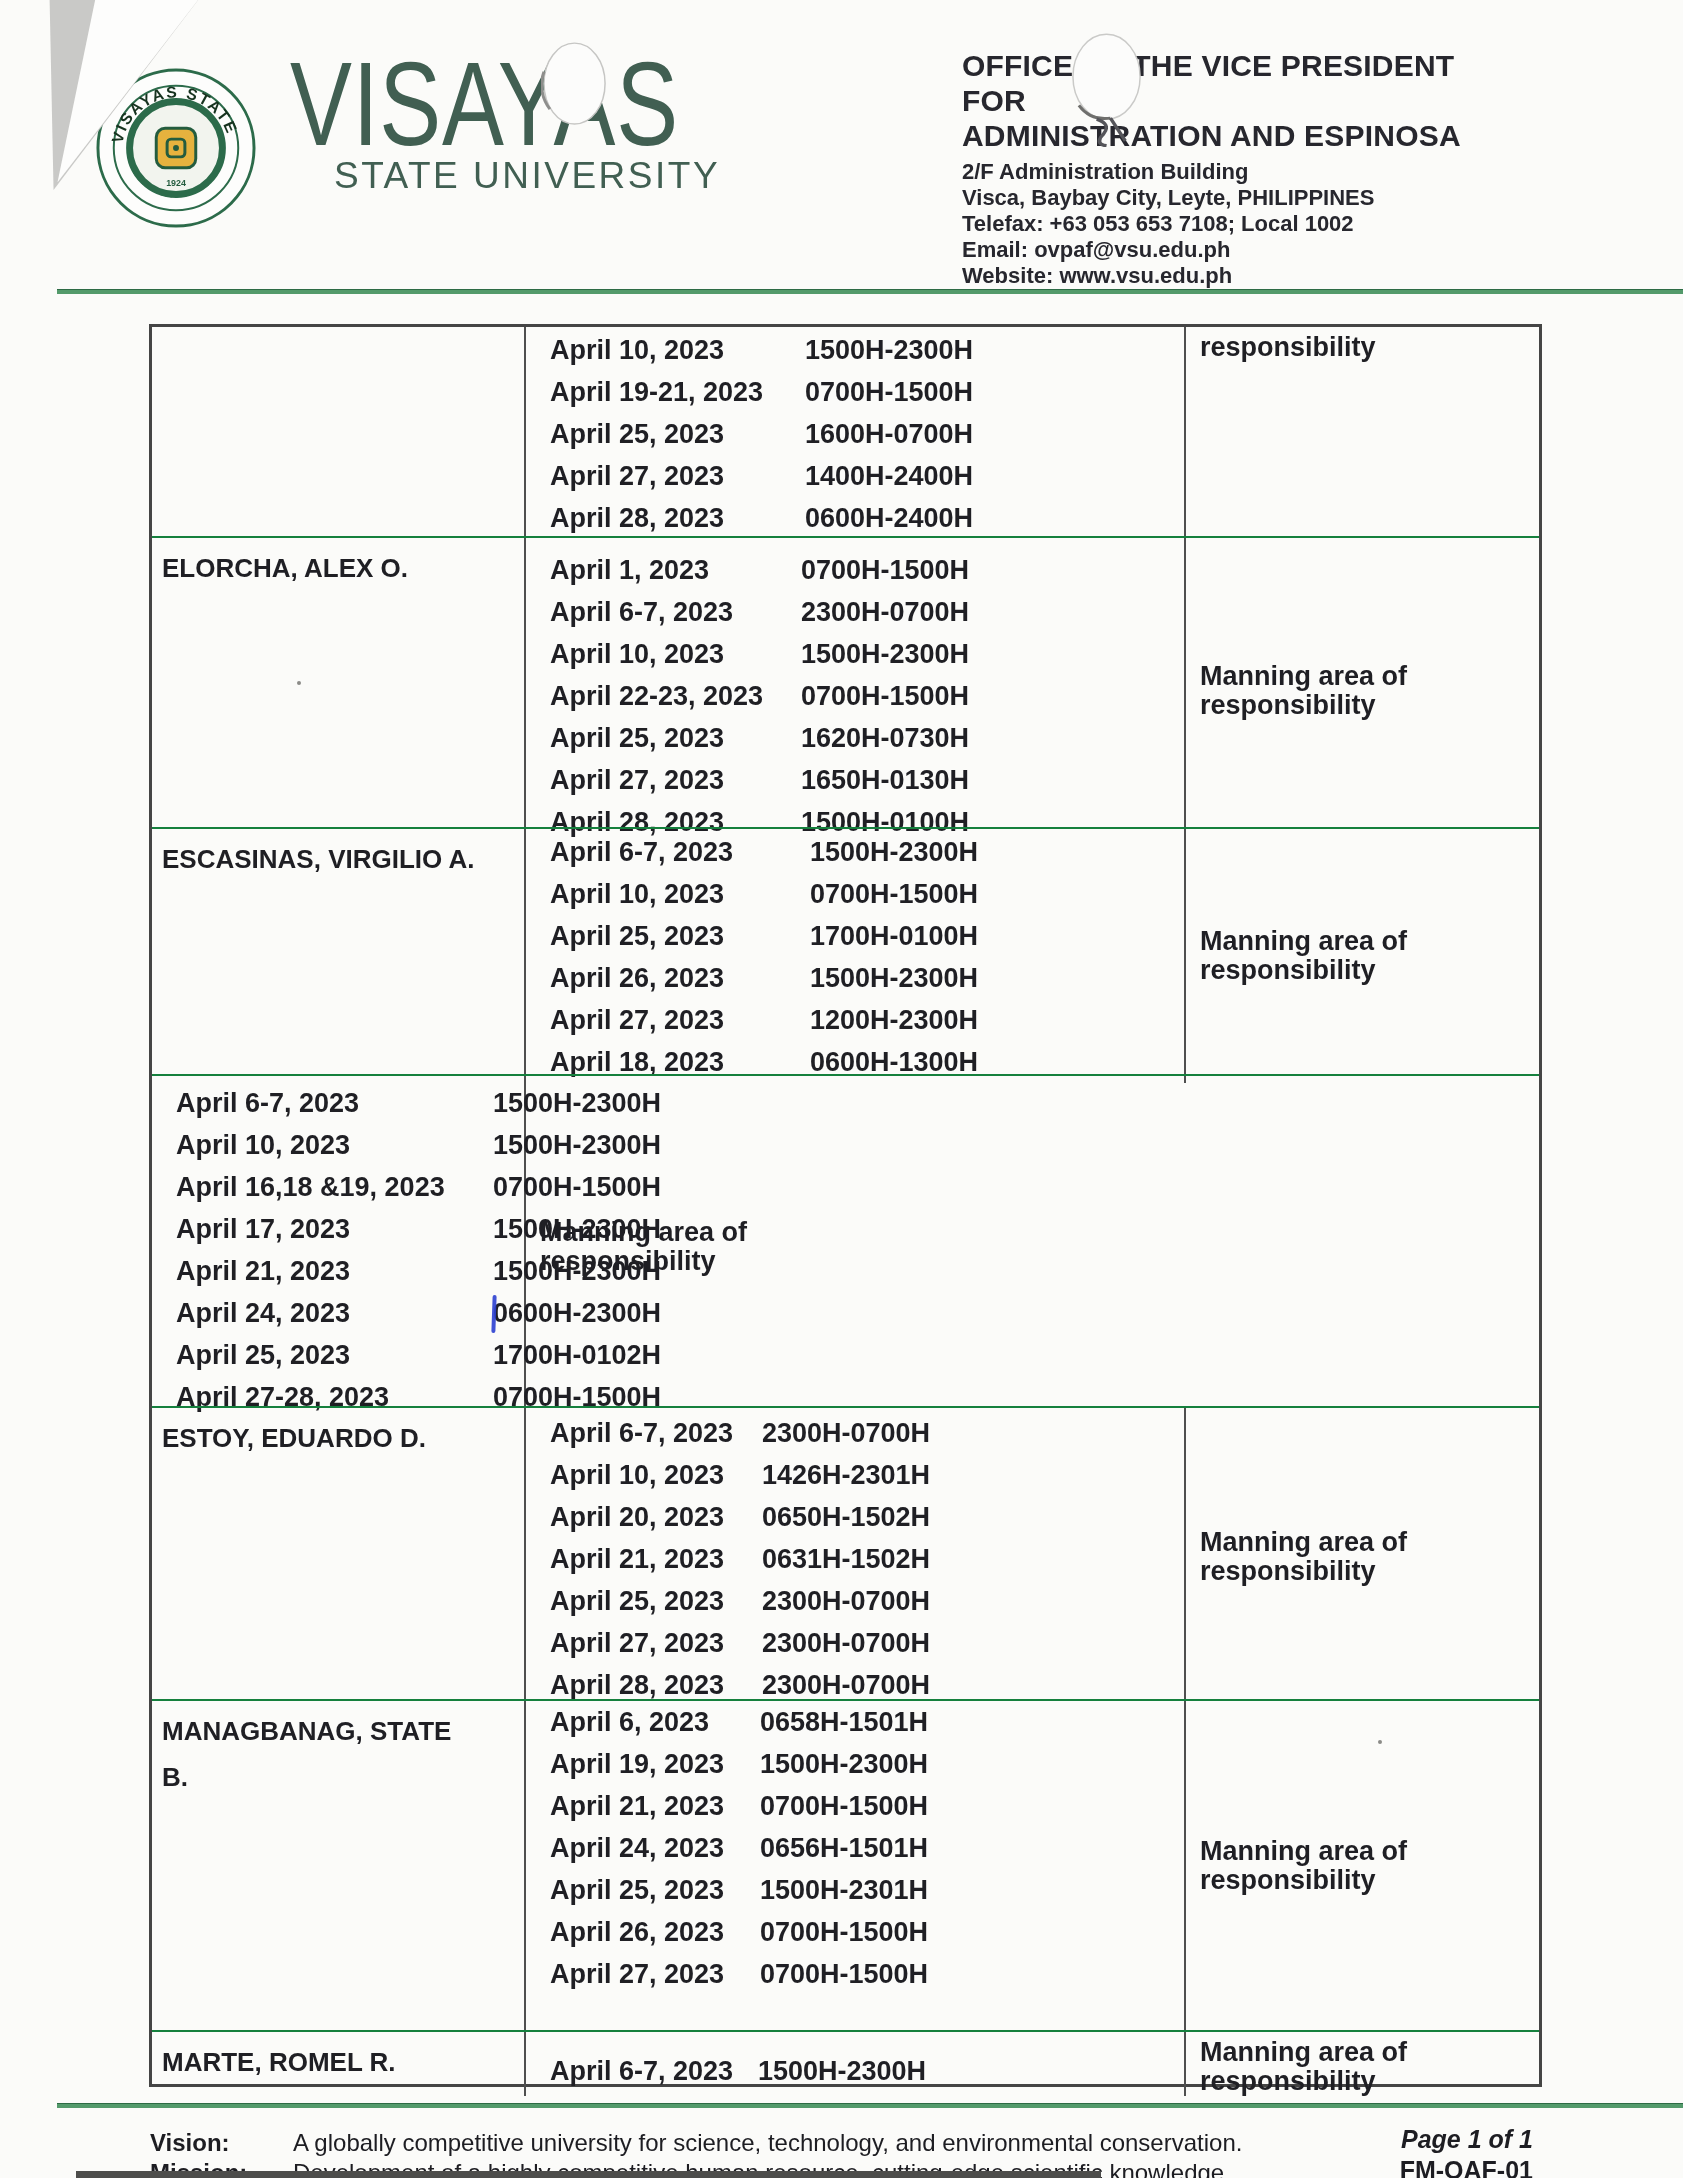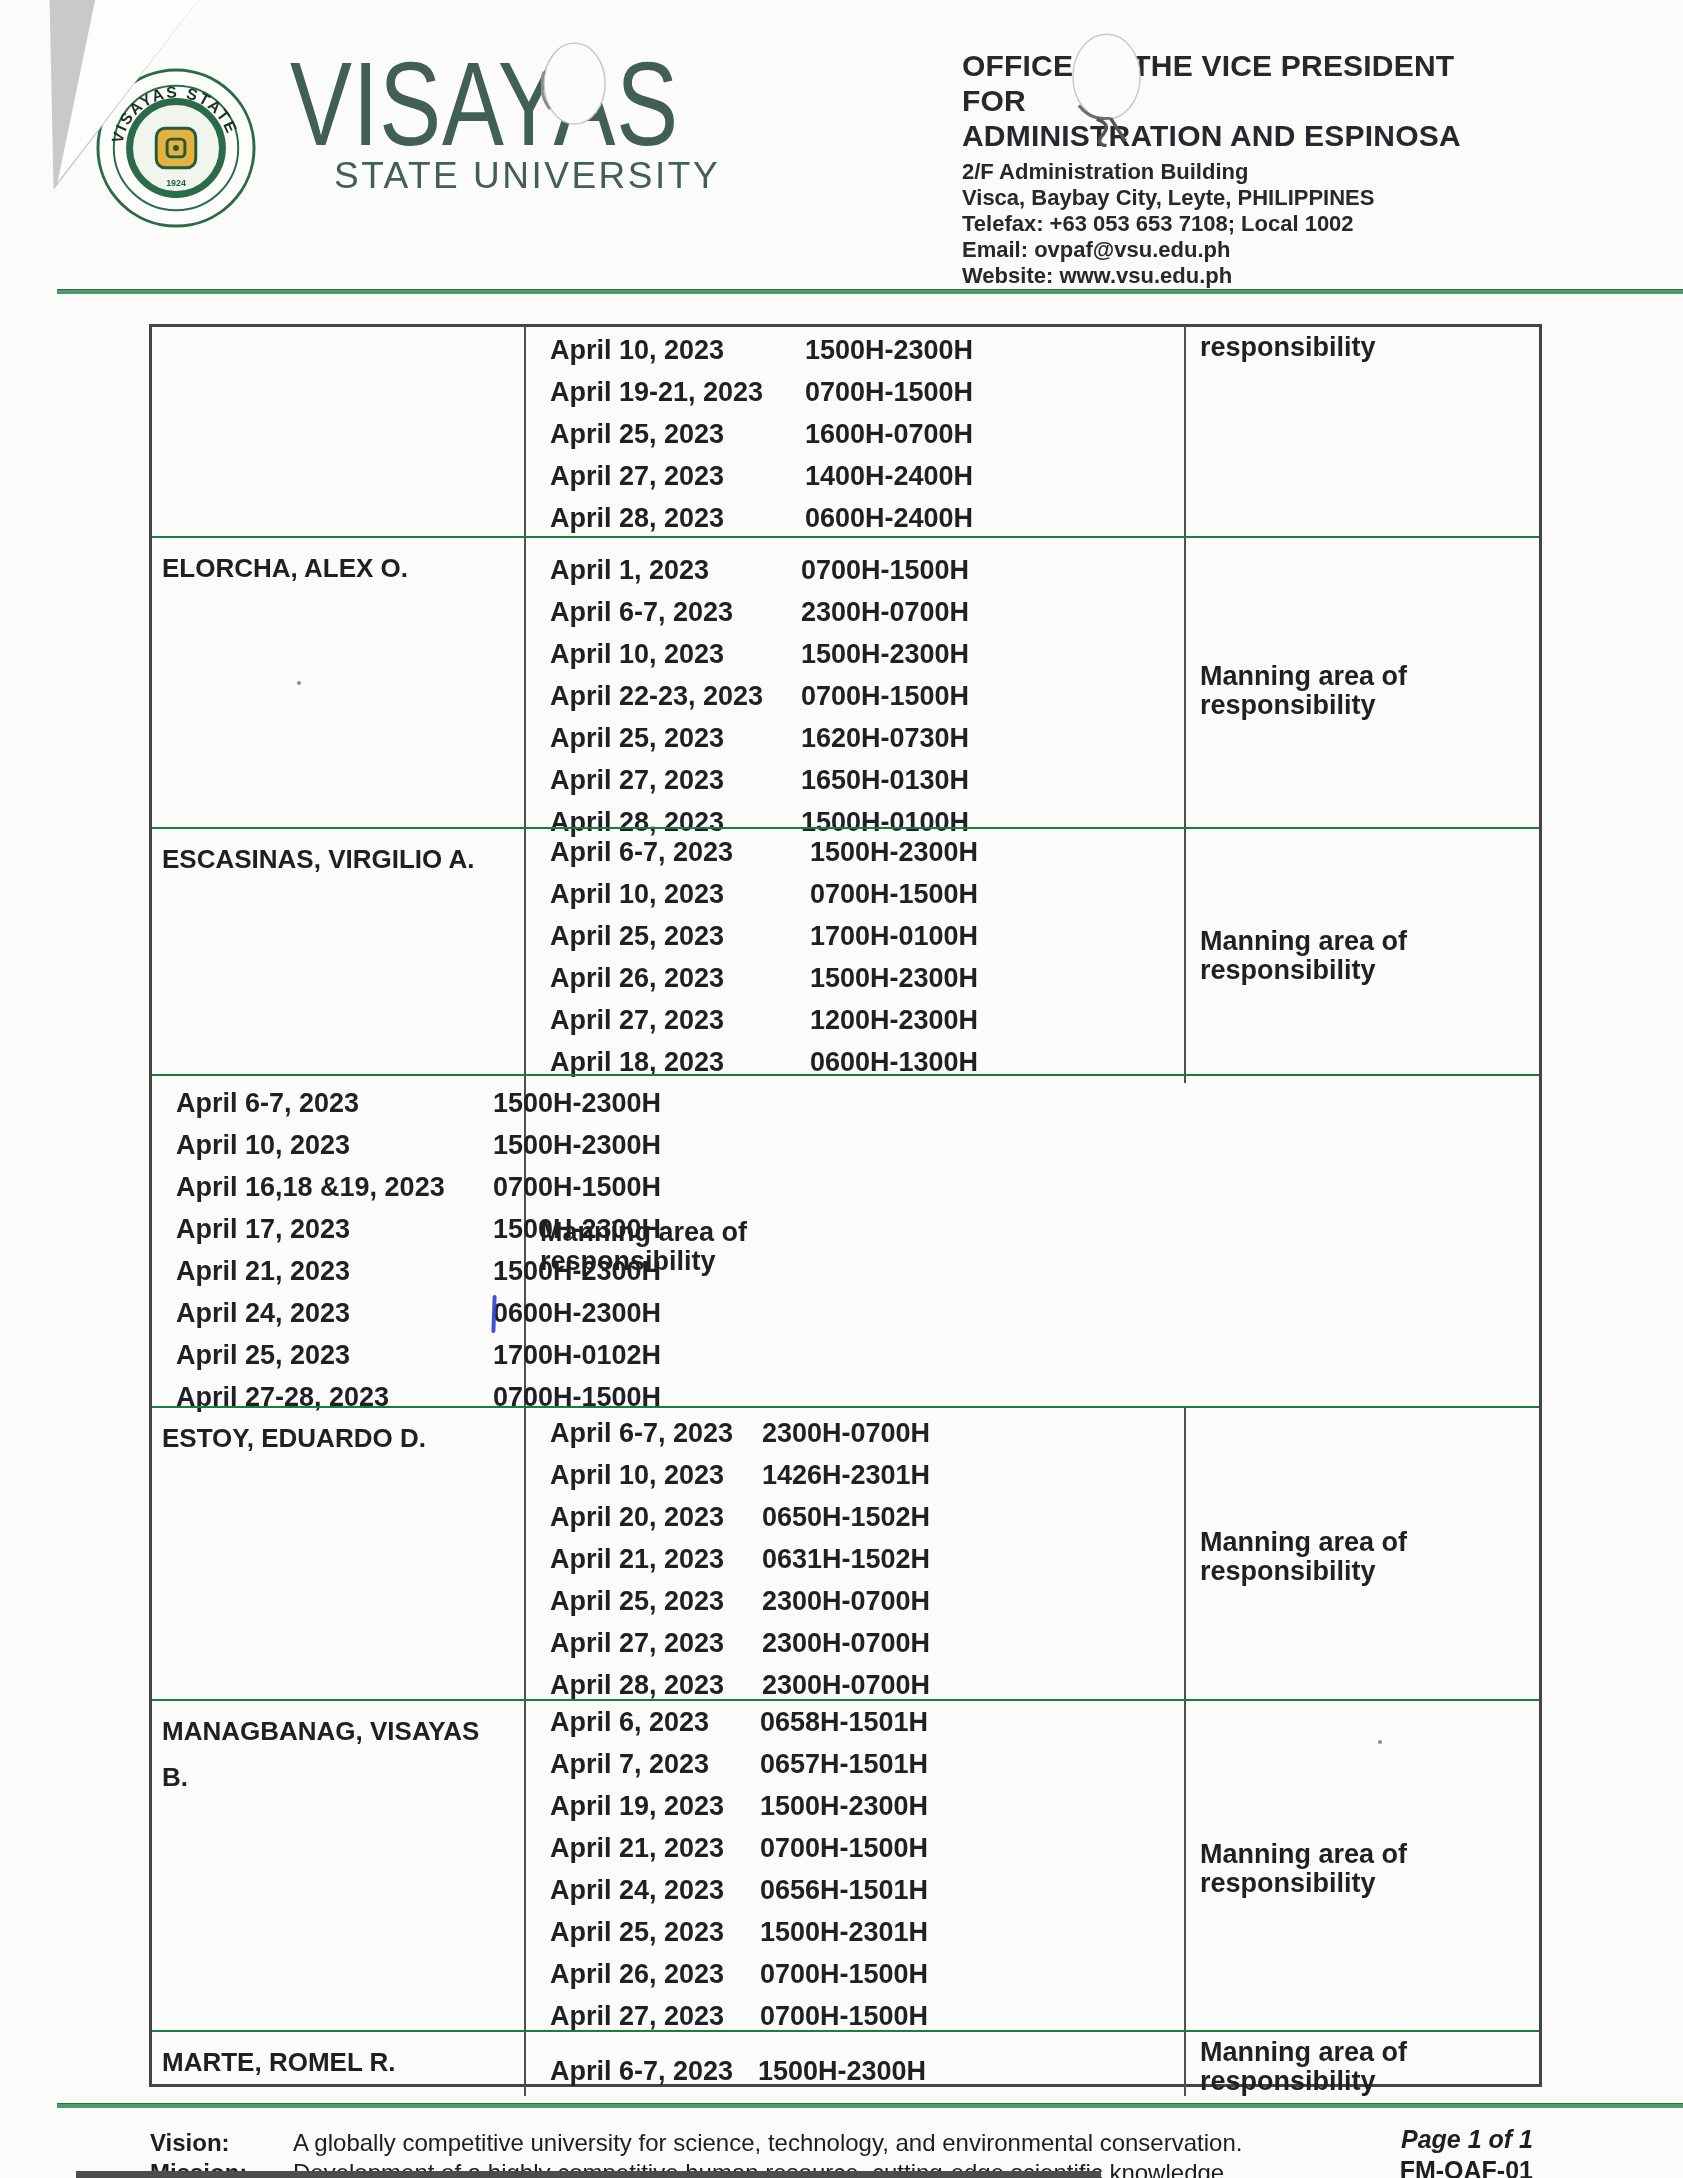--- a/index.html
+++ b/index.html
@@ -295,31 +295,27 @@
           <span class="d">April 28, 2023</span>
           <span class="t" style="left: 236px;">2300H-0700H</span>
         </div>
       </div>
       <div class="cell remark-cell" style="align-items: center; padding-top: 0px;">
         <span>Manning area of responsibility</span>
       </div>
     </div>
     <div class="row bt" style="top: 1372px; height: 331px;">
       <div class="cell name-cell">
-        <div>MANAGBANAG, VISAYAS</div>
+        <div>MANAGBANAG, STATE</div>
         <div style="margin-top: 2px;">B.</div>
       </div>
       <div class="cell sched-cell" style="padding-top: 0px;">
         <div class="sline">
           <span class="d">April 6, 2023</span>
           <span class="t" style="left: 234px;">0658H-1501H</span>
-        </div>
-        <div class="sline">
-          <span class="d">April 7, 2023</span>
-          <span class="t" style="left: 234px;">0657H-1501H</span>
         </div>
         <div class="sline">
           <span class="d">April 19, 2023</span>
           <span class="t" style="left: 234px;">1500H-2300H</span>
         </div>
         <div class="sline">
           <span class="d">April 21, 2023</span>
           <span class="t" style="left: 234px;">0700H-1500H</span>
         </div>
         <div class="sline">

